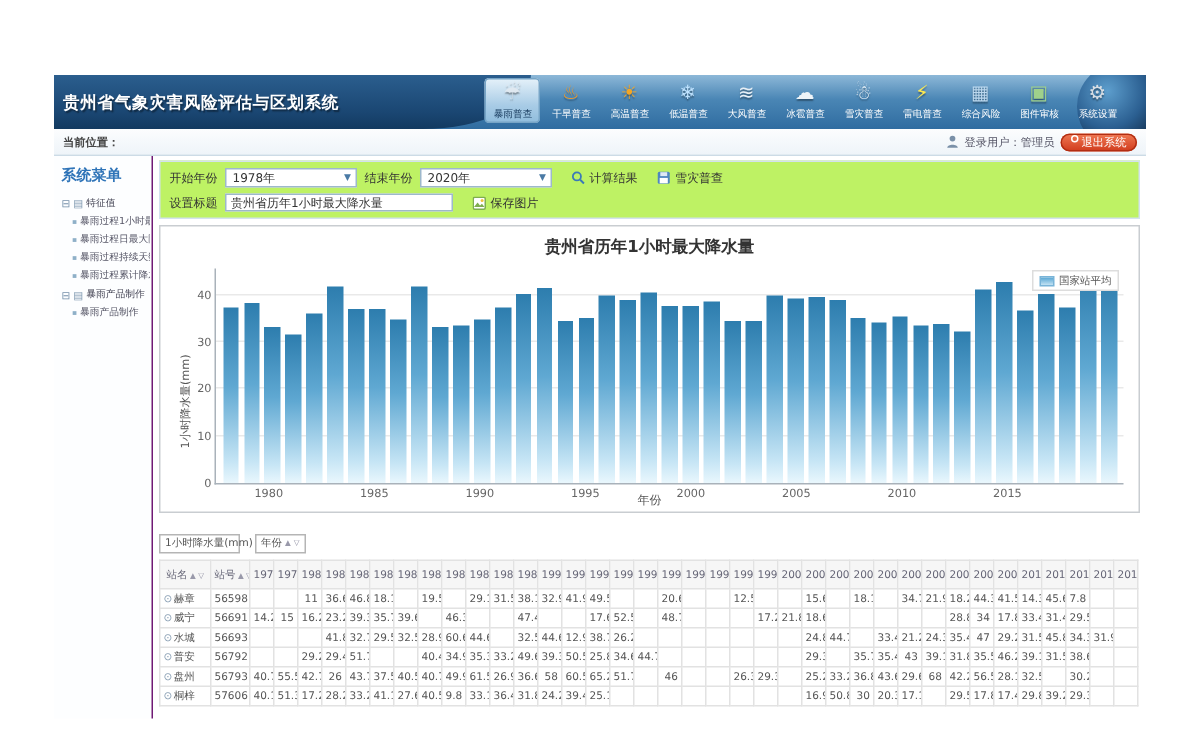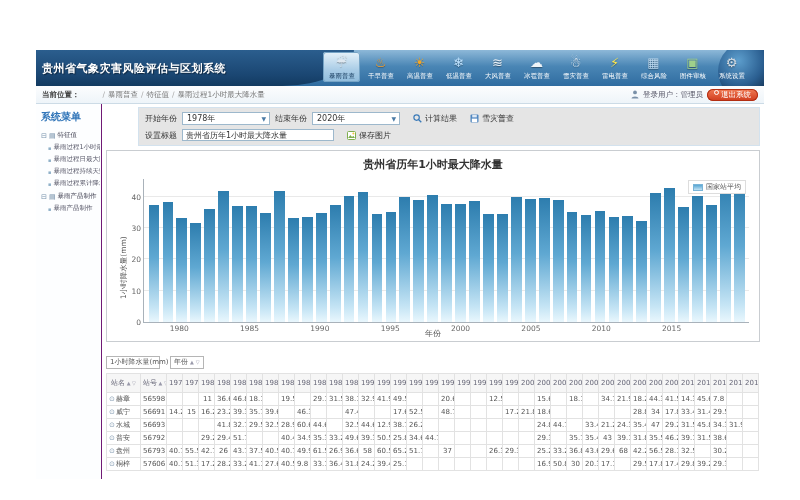--- a/index.html
+++ b/index.html
@@ -39,21 +39,21 @@
   .content{display:flex;height:375px;}
   .sidebar{width:66px;border-right:1px solid #701a75;background:#fdfeff;padding:4px 1px 0 3px;overflow:hidden;}
   .sb-title{color:#2f74b8;font-size:10px;font-weight:bold;margin:2px 0 7px 2px;white-space:nowrap;}
   .tree-group{font-size:6.5px;color:#445;margin:4px 0 3px 2px;display:flex;align-items:center;gap:2px;cursor:pointer;white-space:nowrap;}
   .tree-child{font-size:6.5px;color:#556;margin:3px 0 3px 9px;display:flex;align-items:center;gap:2px;cursor:pointer;white-space:nowrap;overflow:hidden;}
   .tw{color:#7792ab;font-size:7px;} .leafico{color:#8fb0c8;font-size:5px;}
 
   .main{flex:1;padding:3px 4px 0 4px;overflow:hidden;position:relative;}
 
   
-  .toolbar{background:#e5e5e5;border:1px solid #d3e2ee;padding:3px 6px;display:flex;flex-direction:column;gap:3px;margin-left:32px;}
+  .toolbar{background:#bef264;border:1px solid #d3e2ee;padding:3px 6px;display:flex;flex-direction:column;gap:3px;}
   .tb-row{display:flex;align-items:center;gap:5px;height:14px;}
   .tb-label{font-size:8px;color:#333;white-space:nowrap;}
   .select{width:88px;height:13px;background:#fff;border:1px solid #9db8cc;display:flex;align-items:center;
     justify-content:space-between;padding:0 3px 0 4px;font-size:8px;color:#333;cursor:pointer;}
   .select .arr{font-size:6px;color:#4a7aa5;}
   .note{color:#e8422e;font-size:8px;white-space:nowrap;margin-left:4px;}
   .tb-btn{display:flex;align-items:center;gap:3px;font-size:8px;color:#333;cursor:pointer;margin-left:8px;white-space:nowrap;}
   .title-input{width:152px;height:12px;border:1px solid #9db8cc;font-size:8px;padding:0 3px;color:#333;
     font-family:"DejaVu Sans","Liberation Sans",sans-serif;}
 
@@ -140,21 +140,20 @@
         </div>
         <div class="nav-item">
           <div class="nav-ico" style="color: rgb(216, 222, 228);">⚙</div>
           <div class="nav-lb">系统设置</div>
         </div>
       </div>
   </div>
 
   <div class="crumbbar">
     <span class="crumb-prefix">当前位置：</span>
-    <span id="crumbs"><span class="crumb-sep">/</span><span class="crumb-item">暴雨普查</span><span class="crumb-sep">/</span><span class="crumb-item">特征值</span><span class="crumb-sep">/</span><span class="crumb-item">暴雨过程1小时最大降水量</span></span>
     <span class="crumb-right">
       <svg width="8" height="9" viewBox="0 0 8 9">
           <circle cx="4" cy="2.4" r="1.9" fill="#7a90a8"></circle>
           <path d="M0.5 8.5 C0.5 5.8 7.5 5.8 7.5 8.5 Z" fill="#7a90a8"></path>
         </svg>
       <span class="user-lb">登录用户：管理员</span>
       <span class="logout">
           <span class="ring"></span>
           <span>退出系统</span>
         </span>
@@ -592,21 +591,21 @@
               <td class="num">40.7</td>
               <td class="num">49.9</td>
               <td class="num">61.5</td>
               <td class="num">26.9</td>
               <td class="num">36.6</td>
               <td class="num">58</td>
               <td class="num">60.5</td>
               <td class="num">65.2</td>
               <td class="num">51.7</td>
               <td class="num"></td>
-              <td class="num">37</td>
+              <td class="num">46</td>
               <td class="num"></td>
               <td class="num"></td>
               <td class="num">26.3</td>
               <td class="num">29.3</td>
               <td class="num"></td>
               <td class="num">25.2</td>
               <td class="num">33.2</td>
               <td class="num">36.8</td>
               <td class="num">43.6</td>
               <td class="num">29.6</td>

